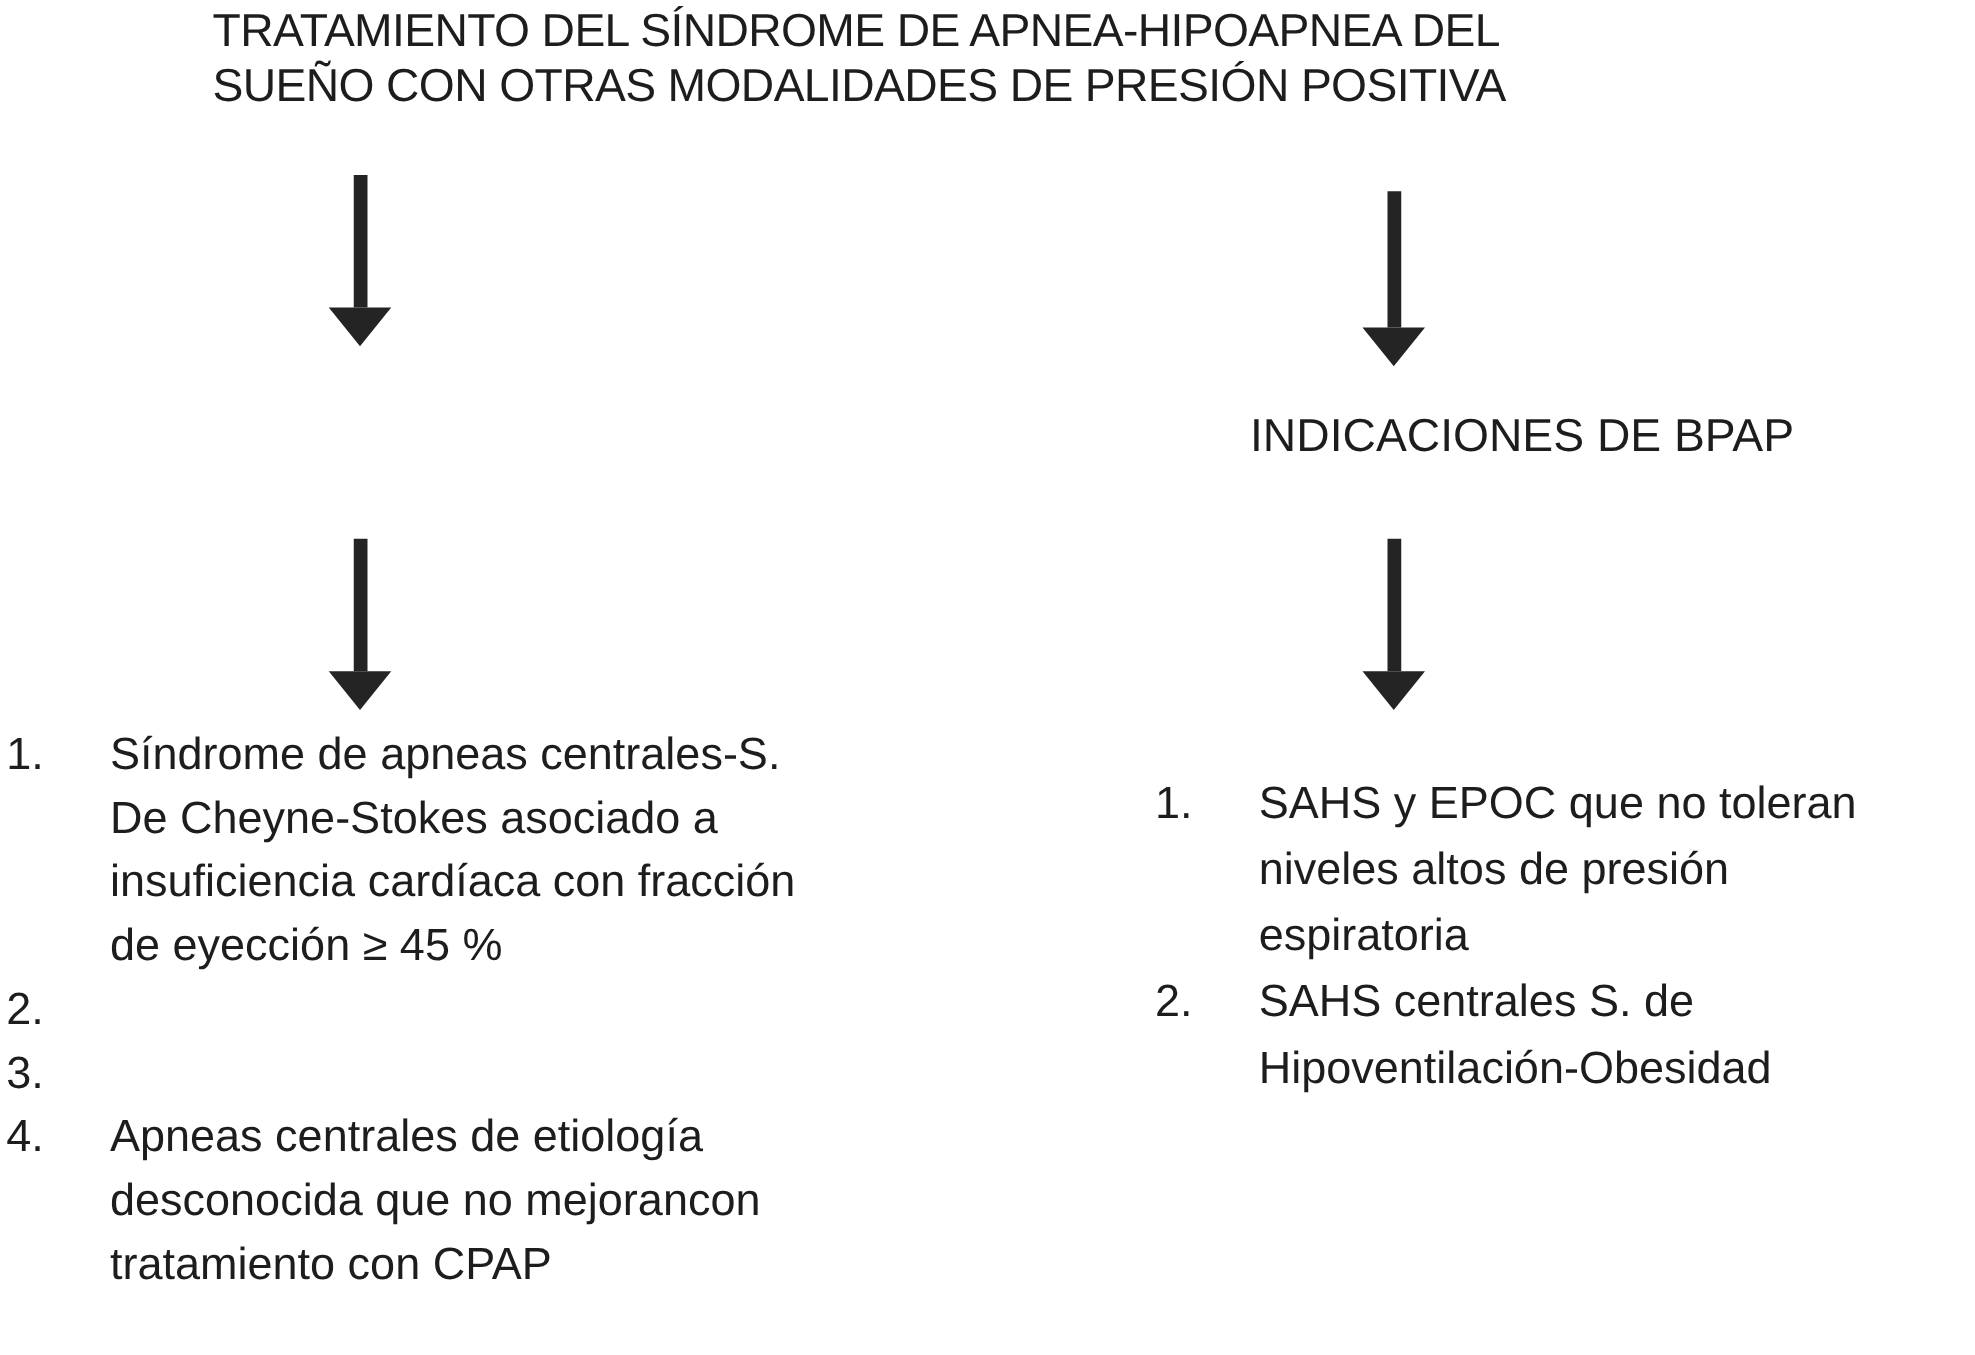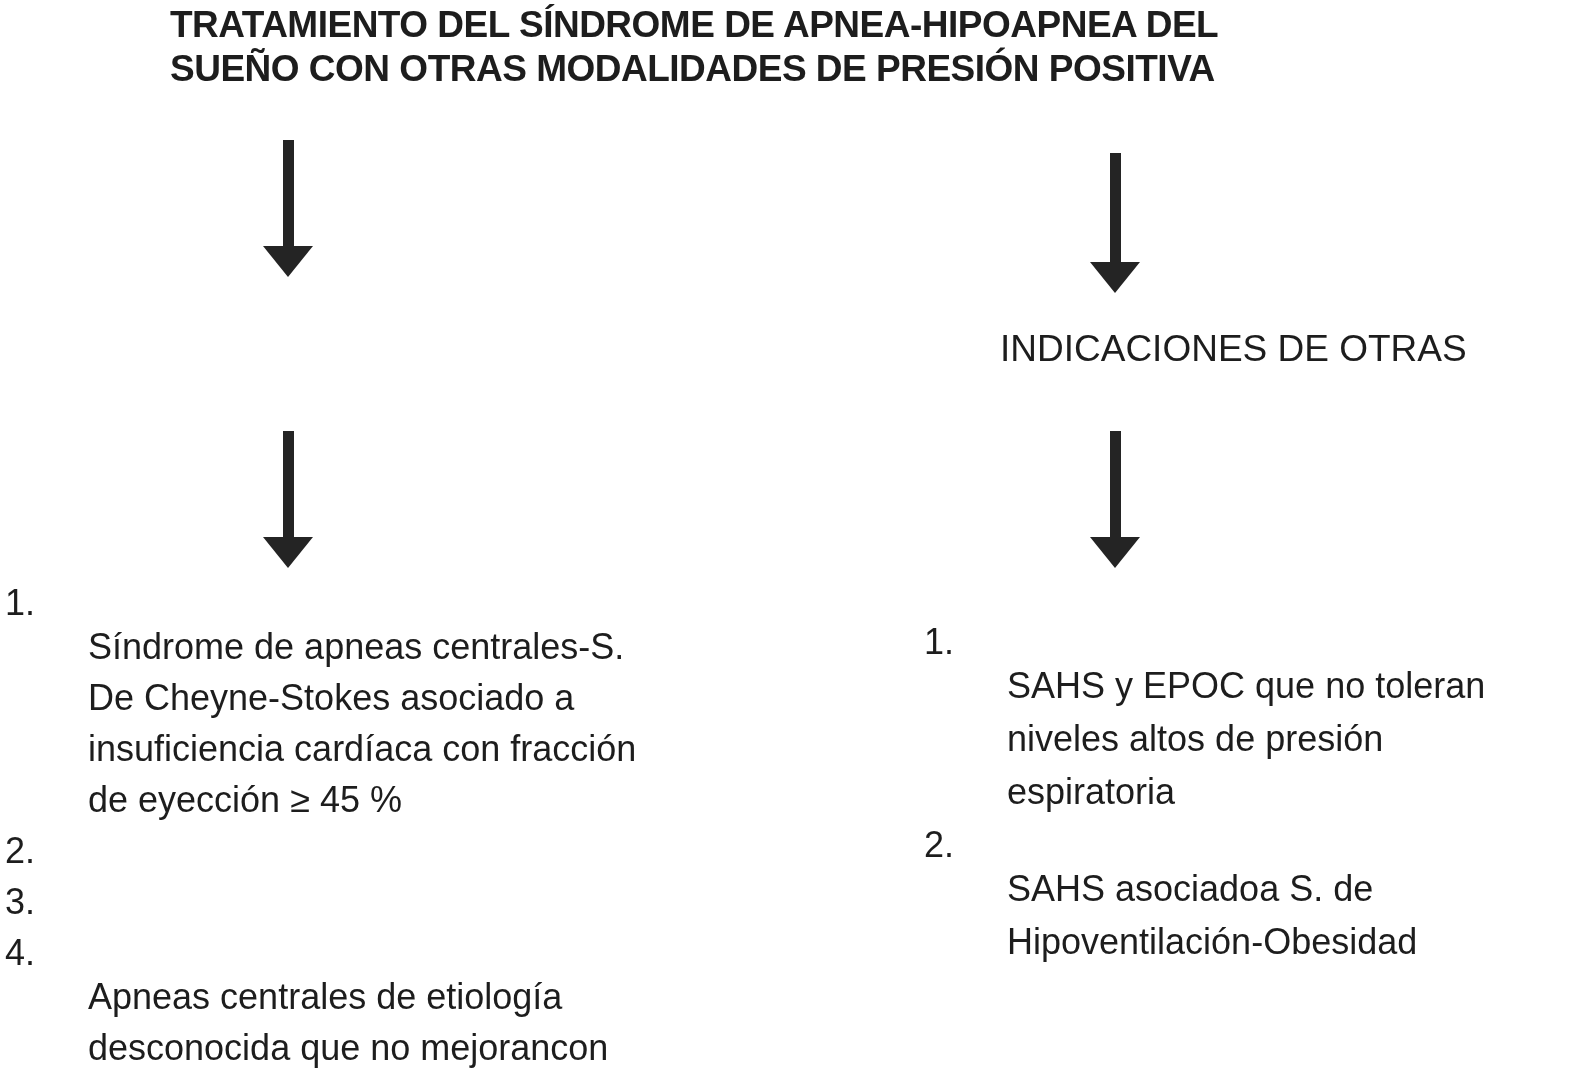--- a/index.html
+++ b/index.html
@@ -16,21 +16,21 @@
     font-family: "Liberation Sans", sans-serif;
     overflow: hidden;
   }
   .pre { white-space: pre-line; }
 
   .title {
     position: absolute;
     left: 170px;
     top: 3px;
     font-size: 37px;
-    font-weight: 700;
+    font-weight: 400;
     line-height: 44px;
     letter-spacing: -0.5px;
   }
 
   .heading {
     position: absolute;
     font-size: 37px;
     font-weight: 400;
     line-height: 54px;
   }
@@ -60,21 +60,21 @@
   .list {
     position: absolute;
     list-style: none;
     margin: 0;
     padding: 0;
     font-size: 36px;
     font-weight: 400;
   }
   .list li { display: flex; align-items: flex-start; }
   .list .num { flex: 0 0 auto; }
-  .list .txt { white-space: pre-line; margin-top: 44px; }
+  .list .txt { white-space: pre-line; }
   .list-left  { left: 5px;   top: 577px; line-height: 51px; width: 800px; }
   .list-left .num  { width: 83px; }
   .list-right { left: 924px; top: 615px; line-height: 53px; width: 650px; }
   .list-right .num { width: 83px; }
 </style>
 </head>
 <body>
 
 <div class="stage">
 
@@ -92,21 +92,21 @@
   <div class="arrow arrow-l2">
     <div class="shaft"></div>
     <div class="head"></div>
   </div>
   <div class="arrow arrow-r2">
     <div class="shaft"></div>
     <div class="head"></div>
   </div>
 
 
-  <div class="heading heading-right pre">INDICACIONES DE OTRAS</div>
+  <div class="heading heading-right pre">INDICACIONES DE BPAP</div>
 
   <ol class="list list-left">
     <li>
       <span class="num">1.</span>
       <span class="txt">Síndrome de apneas centrales-S.
 De Cheyne-Stokes asociado a
 insuficiencia cardíaca con fracción
 de eyección ≥ 45 %</span>
     </li>
     <li>
@@ -125,18 +125,18 @@
 
   <ol class="list list-right">
     <li>
       <span class="num">1.</span>
       <span class="txt">SAHS y EPOC que no toleran
 niveles altos de presión
 espiratoria</span>
     </li>
     <li>
       <span class="num">2.</span>
-      <span class="txt">SAHS asociadoa S. de
+      <span class="txt">SAHS centrales S. de
 Hipoventilación-Obesidad</span>
     </li>
   </ol>
 
 </div>
 
 </body></html>

